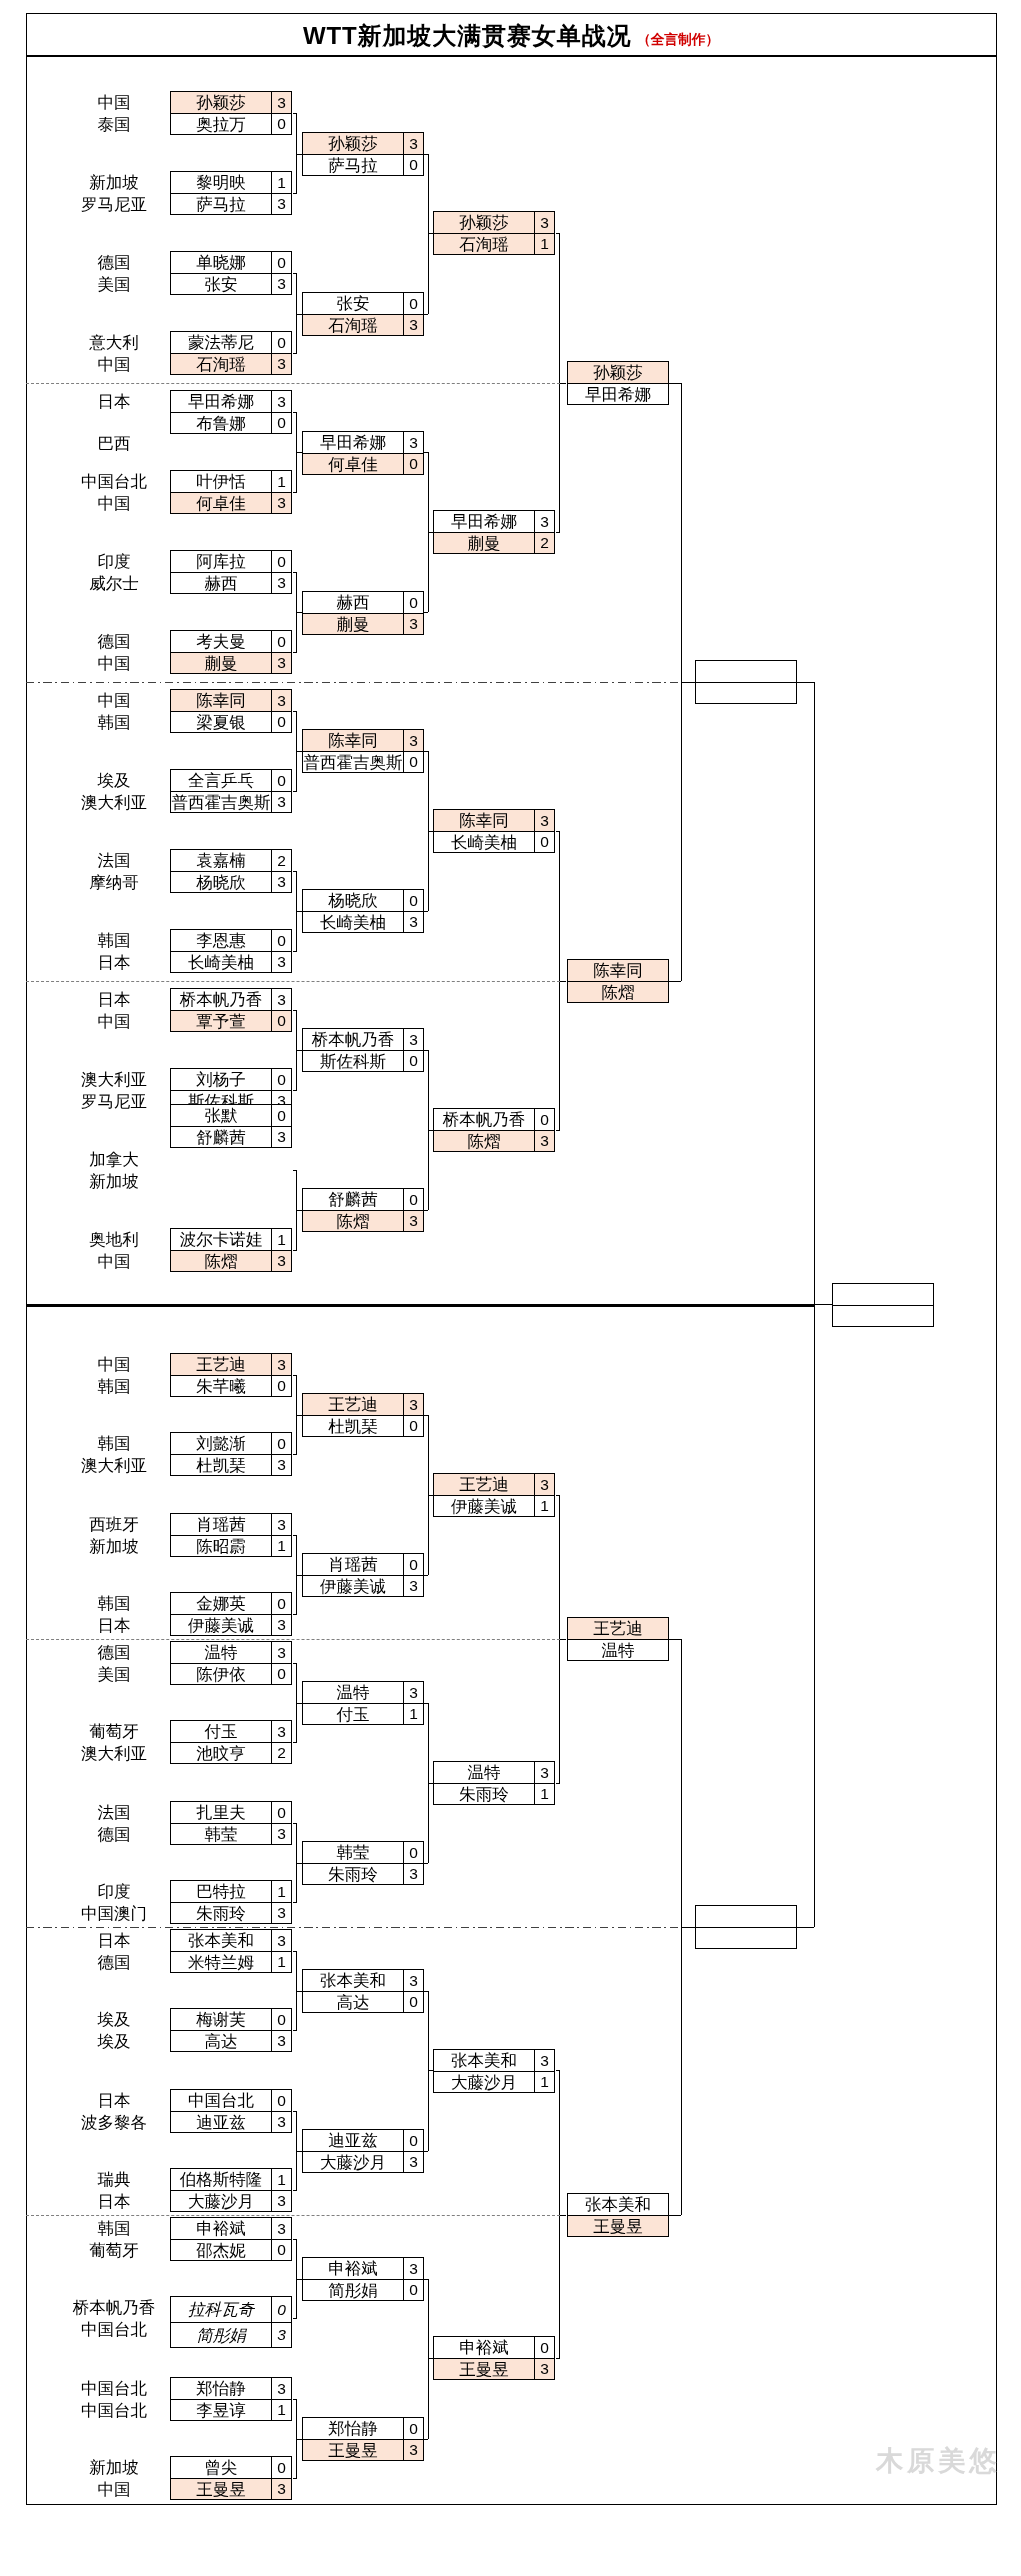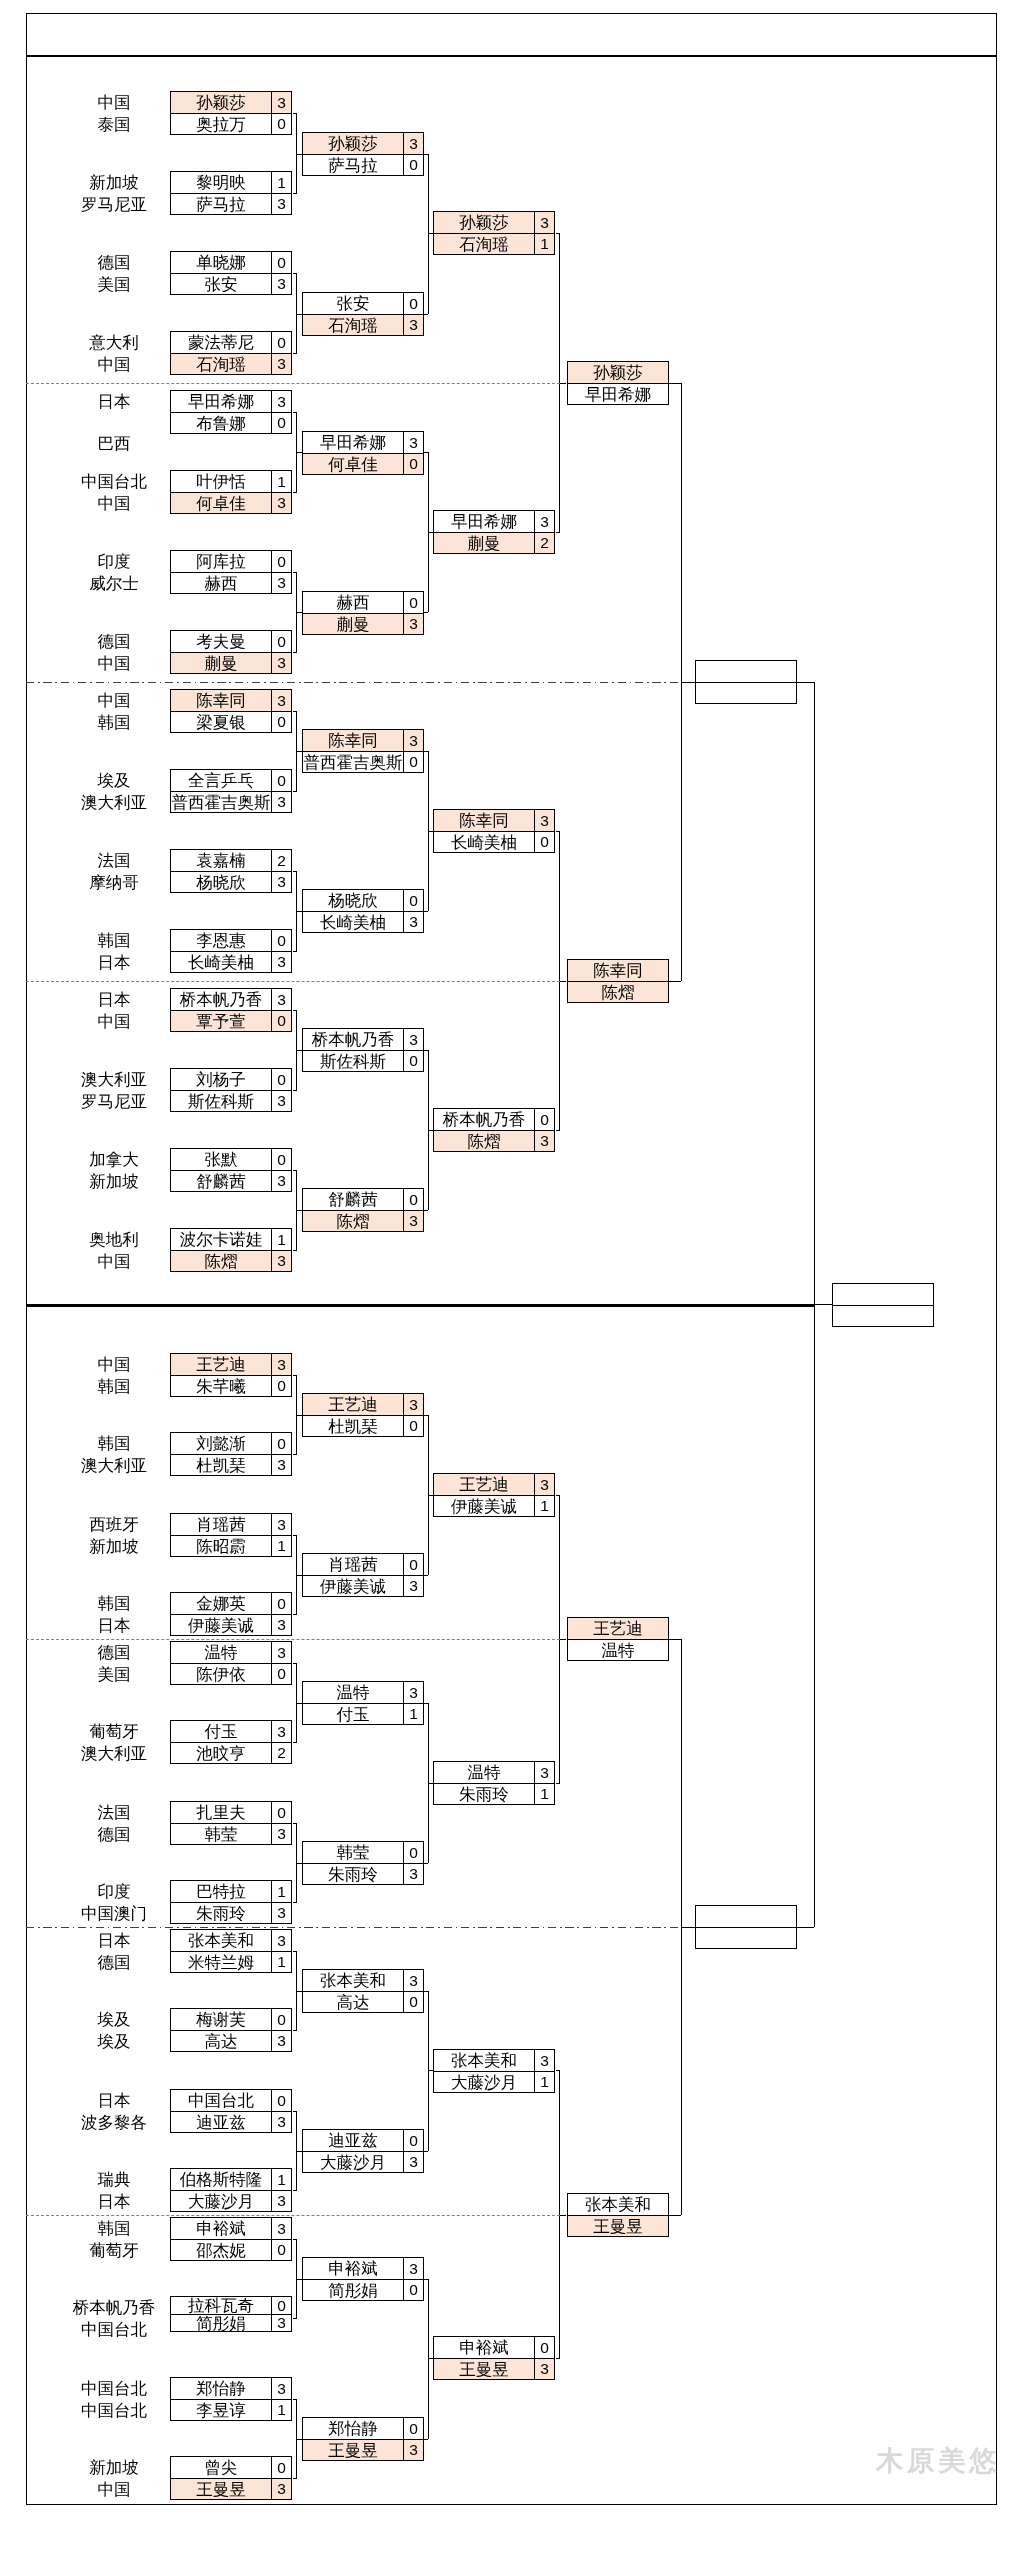--- a/index.html
+++ b/index.html
@@ -30,20 +30,23 @@
   .sep-dashdot { position:absolute; height:0.9px;
     background-image:repeating-linear-gradient(90deg,#404040 0px,#404040 8.2px,transparent 8.2px,transparent 12px,#404040 12px,#404040 13.7px,transparent 13.7px,transparent 17.4px); }
   .sep-half { position:absolute; height:2.7px; background:#000; }
   .watermark { position:absolute; left:876px; top:2443px; font-size:27.4px; font-weight:bold; letter-spacing:3.7px; color:var(--wm,#D9D9D9); }
 </style>
 </head>
 <body>
 
 <div class="canvas" id="canvas" style="--cn: #FCE4D6; --credit: #D00000; --wm: #D9D9D9;">
   <div class="abs" id="frame"></div>
+  <div class="abs" id="titlebar">
+    <span class="title-main">WTT新加坡大满贯赛女单战况</span><span class="title-credit">（全言制作）</span>
+  </div>
   <div class="abs" id="title-underline"></div>
   <div class="abs" id="bracket">
       <div class="match" style="left: 170px; top: 91px; width: 122px; height: 44px;">
         <div class="cell name cn">孙颖莎</div>
         <div class="cell score cn">3</div>
         <div class="cell name row2">奥拉万</div>
         <div class="cell score row2">0</div>
       </div>
       <div class="country" style="left: 41px; top: 91px; width: 146px; height: 22px;">中国</div>
       <div class="country" style="left: 41px; top: 113px; width: 146px; height: 22px;">泰国</div>
@@ -234,21 +237,21 @@
       <div class="country" style="left: 41px; top: 988px; width: 146px; height: 22px;">日本</div>
       <div class="country" style="left: 41px; top: 1010px; width: 146px; height: 22px;">中国</div>
       <div class="match" style="left: 170px; top: 1068px; width: 122px; height: 44px;">
         <div class="cell name">刘杨子</div>
         <div class="cell score">0</div>
         <div class="cell name row2">斯佐科斯</div>
         <div class="cell score row2">3</div>
       </div>
       <div class="country" style="left: 41px; top: 1068px; width: 146px; height: 22px;">澳大利亚</div>
       <div class="country" style="left: 41px; top: 1090px; width: 146px; height: 22px;">罗马尼亚</div>
-      <div class="match" style="left: 170px; top: 1148px; width: 122px; height: 44px;">
+      <div class="match" style="left: 170px; top: 1104px; width: 122px; height: 44px;">
         <div class="cell name">张默</div>
         <div class="cell score">0</div>
         <div class="cell name row2">舒麟茜</div>
         <div class="cell score row2">3</div>
       </div>
       <div class="country" style="left: 41px; top: 1148px; width: 146px; height: 22px;">加拿大</div>
       <div class="country" style="left: 41px; top: 1170px; width: 146px; height: 22px;">新加坡</div>
       <div class="match" style="left: 170px; top: 1228px; width: 122px; height: 44px;">
         <div class="cell name">波尔卡诺娃</div>
         <div class="cell score">1</div>
@@ -474,21 +477,21 @@
       <div class="vline" style="left: 428px; top: 1991px; width: 0.9px; height: 160px;"></div>
       <div class="hline" style="left: 428px; top: 2070px; width: 5.5px; height: 0.9px;"></div>
       <div class="match" style="left: 170px; top: 2217px; width: 122px; height: 44px;">
         <div class="cell name">申裕斌</div>
         <div class="cell score">3</div>
         <div class="cell name row2">邵杰妮</div>
         <div class="cell score row2">0</div>
       </div>
       <div class="country" style="left: 41px; top: 2217px; width: 146px; height: 22px;">韩国</div>
       <div class="country" style="left: 41px; top: 2239px; width: 146px; height: 22px;">葡萄牙</div>
-      <div class="match" style="left: 170px; top: 2296px; width: 122px; height: 36px;">
+      <div class="match" style="left: 170px; top: 2296px; width: 122px; height: 52px; font-style: italic;">
         <div class="cell name">拉科瓦奇</div>
         <div class="cell score">0</div>
         <div class="cell name row2">简彤娟</div>
         <div class="cell score row2">3</div>
       </div>
       <div class="country" style="left: 41px; top: 2296px; width: 146px; height: 22px;">桥本帆乃香</div>
       <div class="country" style="left: 41px; top: 2318px; width: 146px; height: 22px;">中国台北</div>
       <div class="match" style="left: 170px; top: 2377px; width: 122px; height: 44px;">
         <div class="cell name">郑怡静</div>
         <div class="cell score">3</div>

